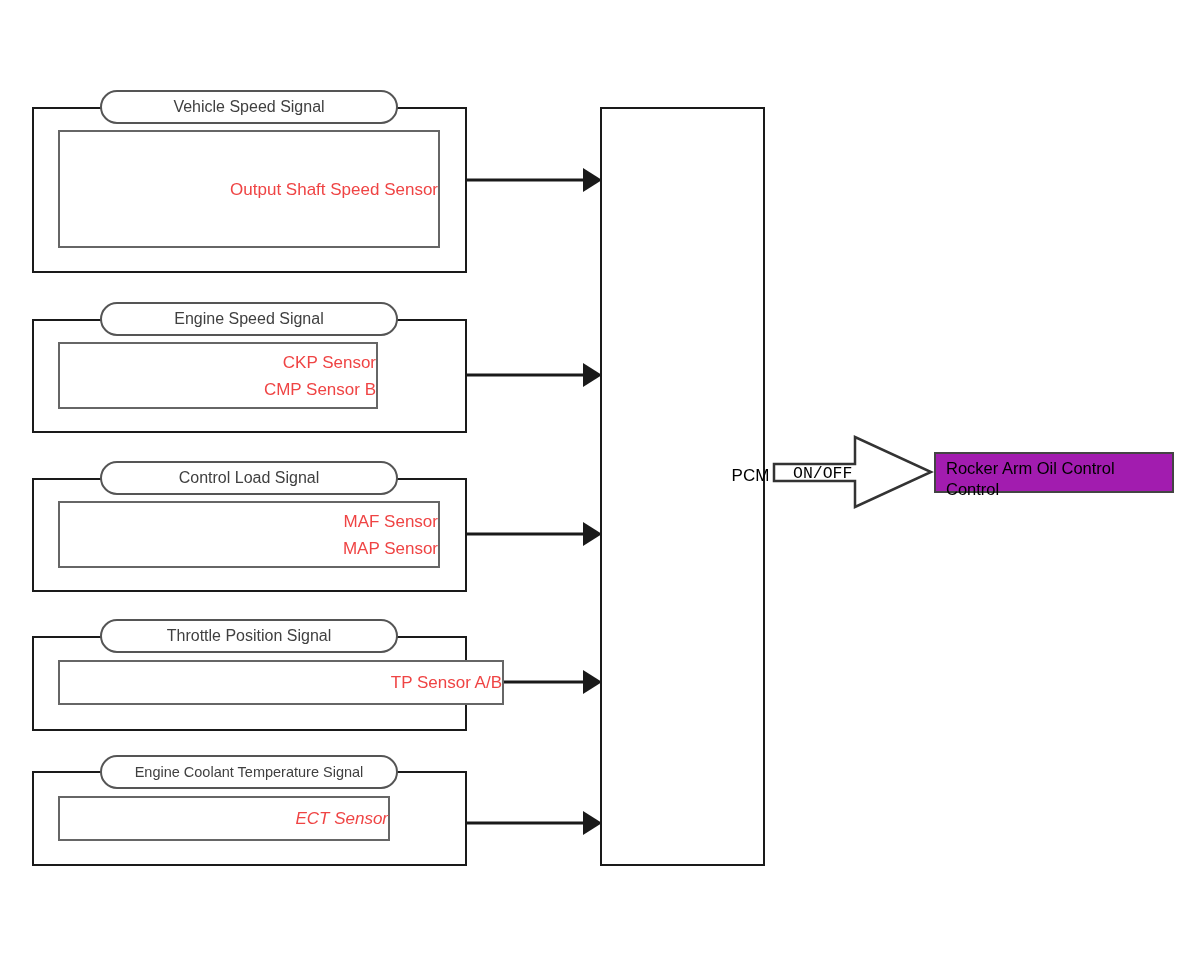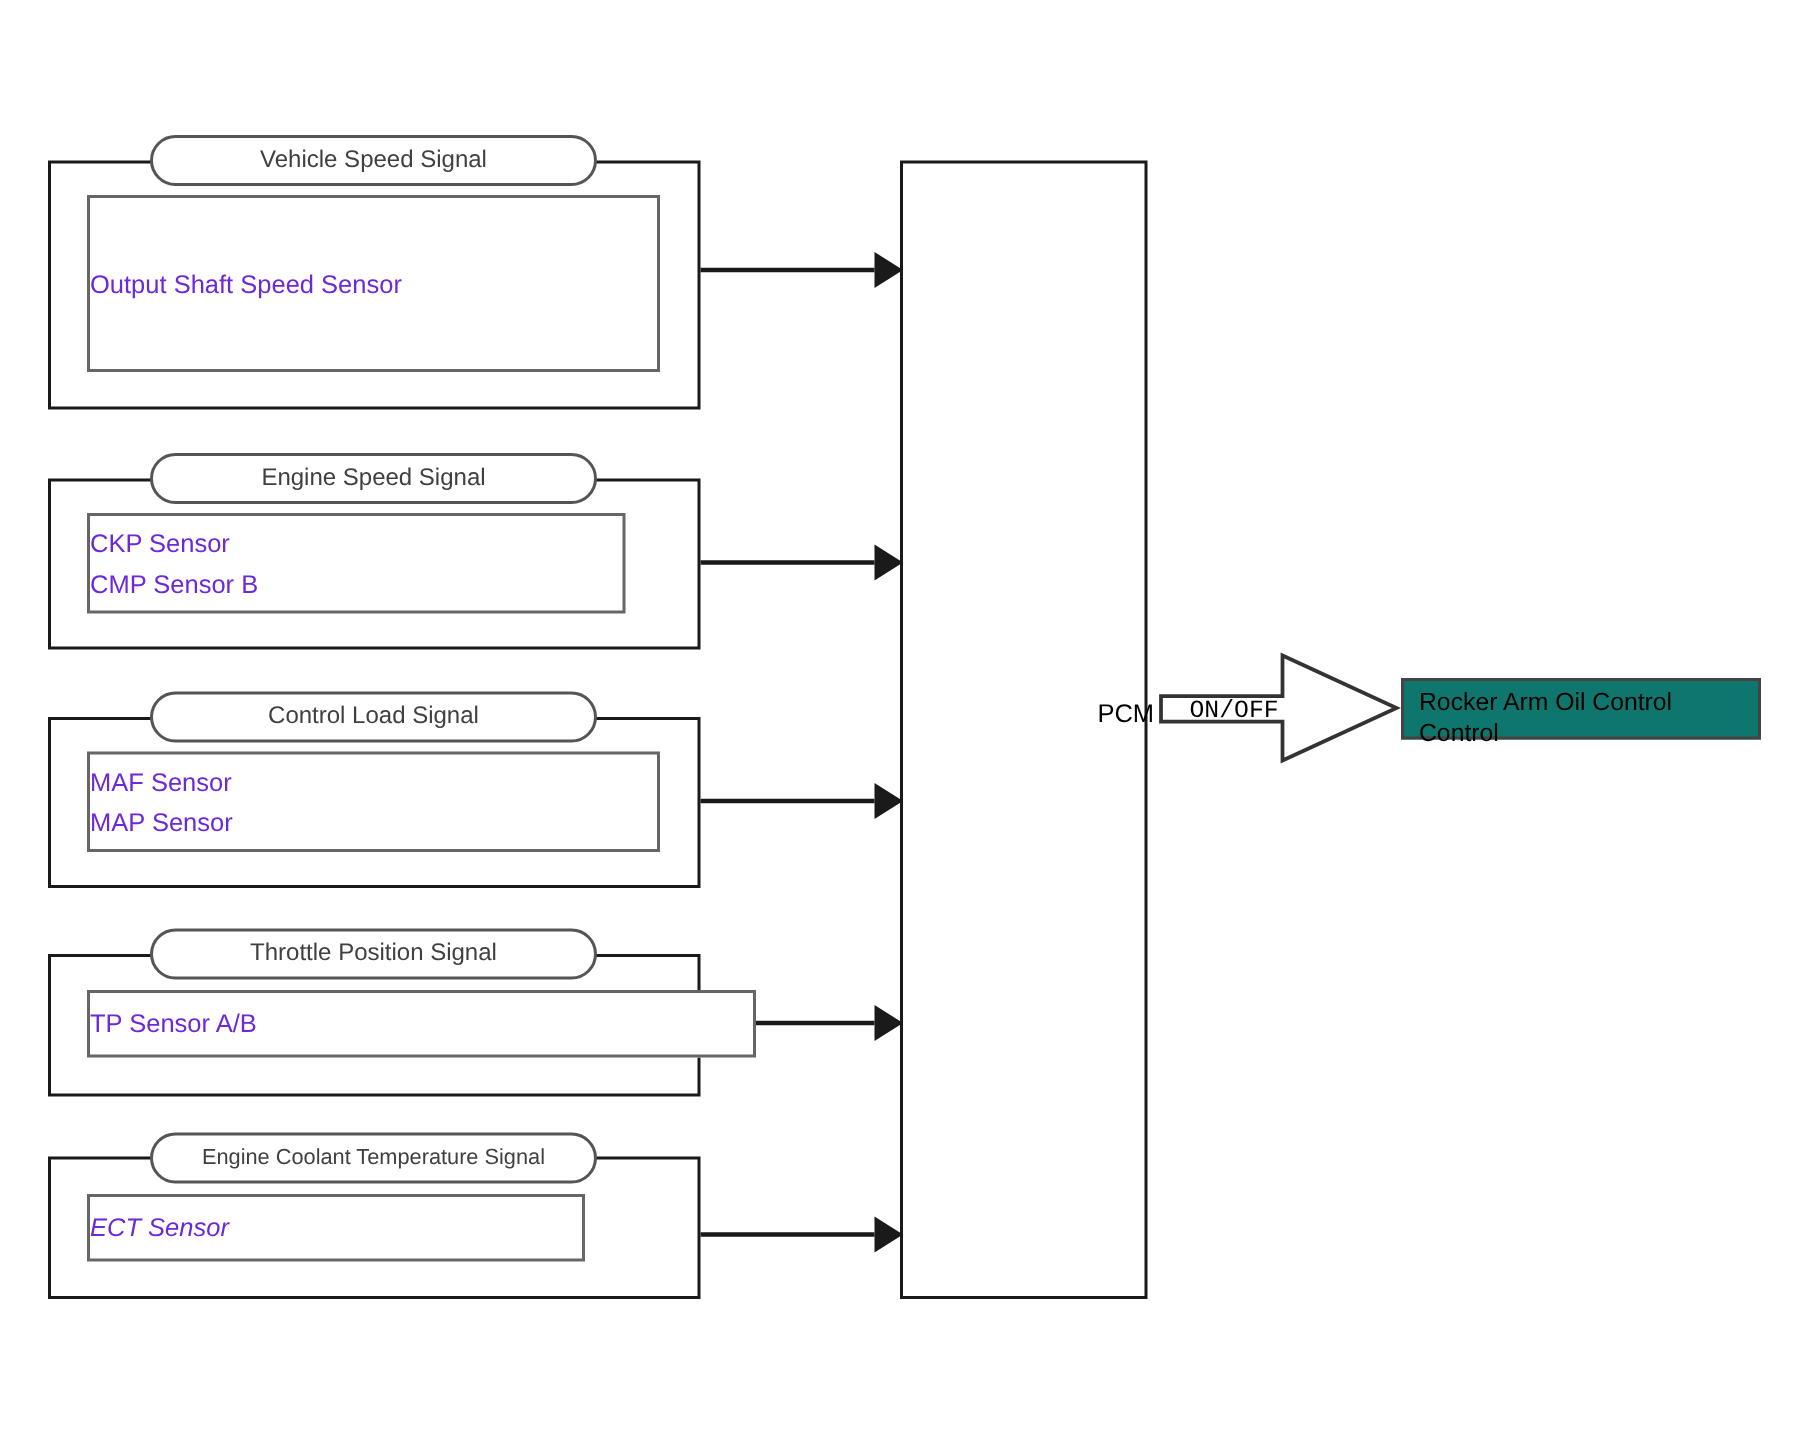--- a/index.html
+++ b/index.html
@@ -34,25 +34,25 @@
   }
 
   
   .sensor-box {
     position: absolute;
     box-sizing: border-box;
     border: 2px solid #666666;
     background: #ffffff;
     display: flex;
     flex-direction: column;
-    align-items: flex-start;
+    align-items: flex-end;
     justify-content: center;
     font-size: 17px;
     line-height: 27px;
-    color: #6d28d9;
+    color: #ef4444;
     text-align: center;
   }
   .sensor-line { display: block; white-space: nowrap; }
 
   
   .pill {
     position: absolute;
     box-sizing: border-box;
     border: 2px solid #555555;
     border-radius: 999px;
@@ -79,21 +79,21 @@
     font-size: 17px;
     text-align: center;
     white-space: nowrap;
   }
 
   
   #solenoid-box {
     position: absolute;
     box-sizing: border-box;
     border: 2px solid #444444;
-    background: #0f766e;
+    background: #a21caf;
     padding: 4px 0 0 10px;
     font-size: 16.5px;
     line-height: 21px;
     text-align: left;
   }
   .solenoid-line { display: block; white-space: nowrap; }
 
   
   #onoff-label {
     position: absolute;
@@ -150,21 +150,21 @@
 
   <div class="group-frame" style="left:32px; top:107px; width:435px; height:166px;"></div>
   <div class="sensor-box" style="left:58px; top:130px; width:382px; height:118px;">
     <span class="sensor-line">Output Shaft Speed Sensor</span>
   </div>
   <div class="pill" style="left:100px; top:90px; width:298px; height:34px;">
     <span>Vehicle Speed Signal</span>
   </div>
 
   <div class="group-frame" style="left:32px; top:319px; width:435px; height:114px;"></div>
-  <div class="sensor-box" style="left:58px; top:342px; width:359px; height:67px;">
+  <div class="sensor-box" style="left:58px; top:342px; width:320px; height:67px;">
     <span class="sensor-line">CKP Sensor</span>
     <span class="sensor-line">CMP Sensor B</span>
   </div>
   <div class="pill" style="left:100px; top:302px; width:298px; height:34px;">
     <span>Engine Speed Signal</span>
   </div>
 
   <div class="group-frame" style="left:32px; top:478px; width:435px; height:114px;"></div>
   <div class="sensor-box" style="left:58px; top:501px; width:382px; height:67px;">
     <span class="sensor-line">MAF Sensor</span>

